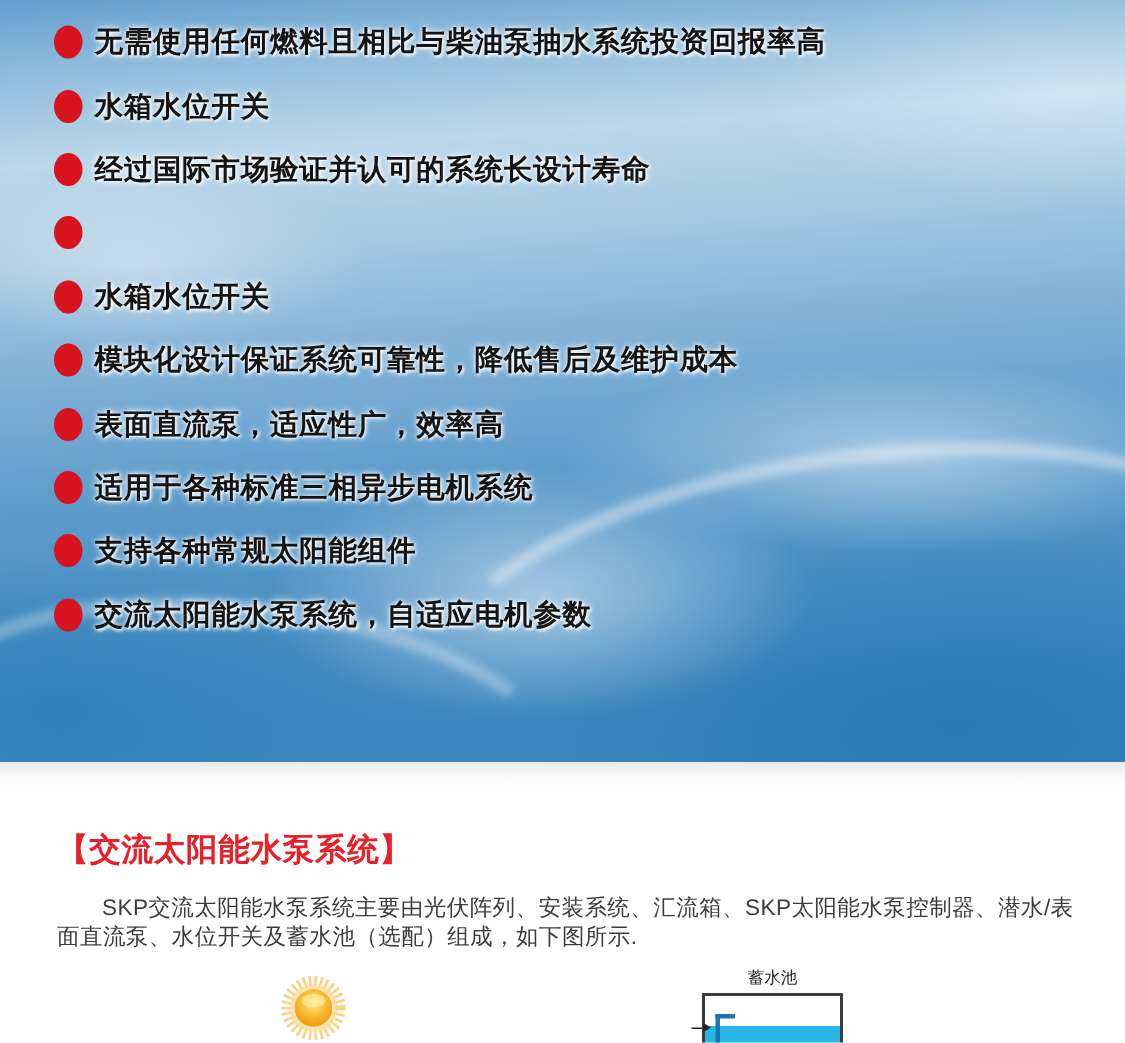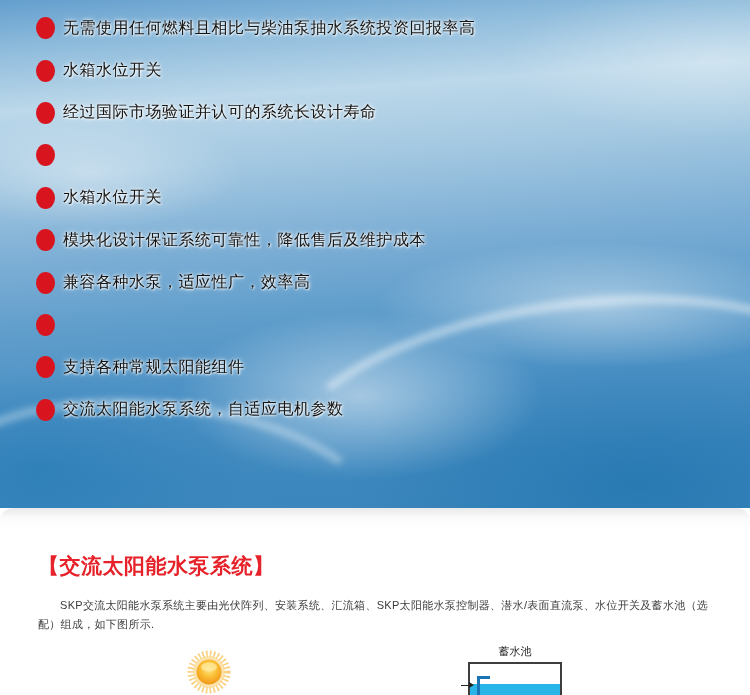--- a/index.html
+++ b/index.html
@@ -47,51 +47,50 @@
     height: 42.4px;
   }
   .bullet {
     flex: 0 0 auto;
     width: 19px; height: 22px;
     border-radius: 50%;
     background: #d8141f;
     margin-right: 8px;
   }
   .feature-text {
-    font-size: 16px;
-    font-weight: normal;
+    font-size: 19px;
+    font-weight: bold;
     color: #141414;
     letter-spacing: 0.5px;
     white-space: nowrap;
     text-shadow:
       0 0 3px rgba(255,255,255,0.95),
       0 0 6px rgba(255,255,255,0.75),
       1px 1px 2px rgba(255,255,255,0.8);
   }
 
   
   .content {
     position: relative;
     width: 750px; height: 187px;
     background: linear-gradient(#e9e9e9 0, #fbfbfb 10px, #ffffff 22px);
-    border-radius: 13px;
   }
   .section-heading {
     position: absolute;
     left: 38px; top: 44px;
     font-size: 21px;
     font-weight: bold;
     color: #e62129;
     letter-spacing: 0.5px;
   }
   .section-paragraph {
     position: absolute;
     left: 38px; top: 88px;
     width: 682px;
-    font-size: 11px;
+    font-size: 15px;
     line-height: 19px;
     color: #3c3c3c;
     text-indent: 2em;
     letter-spacing: 0.3px;
   }
 
   
   .diagram {
     position: absolute;
     left: 0; top: 132px;
@@ -179,24 +178,25 @@
     <li class="feature-item">
       <span class="bullet" style="background: rgb(216, 20, 31);"></span>
       <span class="feature-text">水箱水位开关</span>
     </li>
     <li class="feature-item">
       <span class="bullet" style="background: rgb(216, 20, 31);"></span>
       <span class="feature-text">模块化设计保证系统可靠性，降低售后及维护成本</span>
     </li>
     <li class="feature-item">
       <span class="bullet" style="background: rgb(216, 20, 31);"></span>
-      <span class="feature-text">兼容各种水泵，适应性广，效率高</span>
-    </li>
-    <li class="feature-item">
-      <span class="bullet" style="background: rgb(216, 20, 31);"></span>
+      <span class="feature-text">表面直流泵，适应性广，效率高</span>
+    </li>
+    <li class="feature-item">
+      <span class="bullet" style="background: rgb(216, 20, 31);"></span>
+      <span class="feature-text">适用于各种标准三相异步电机系统</span>
     </li>
     <li class="feature-item">
       <span class="bullet" style="background: rgb(216, 20, 31);"></span>
       <span class="feature-text">支持各种常规太阳能组件</span>
     </li>
     <li class="feature-item">
       <span class="bullet" style="background: rgb(216, 20, 31);"></span>
       <span class="feature-text">交流太阳能水泵系统，自适应电机参数</span>
     </li>
   </ul>

